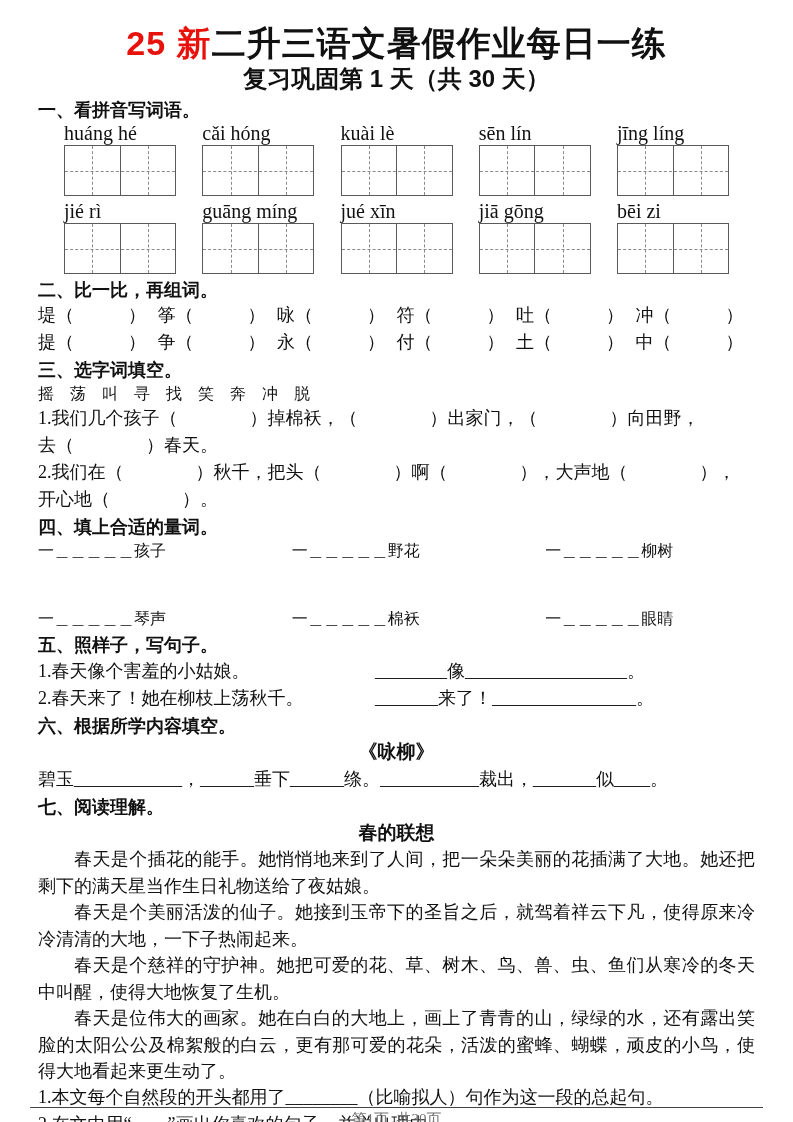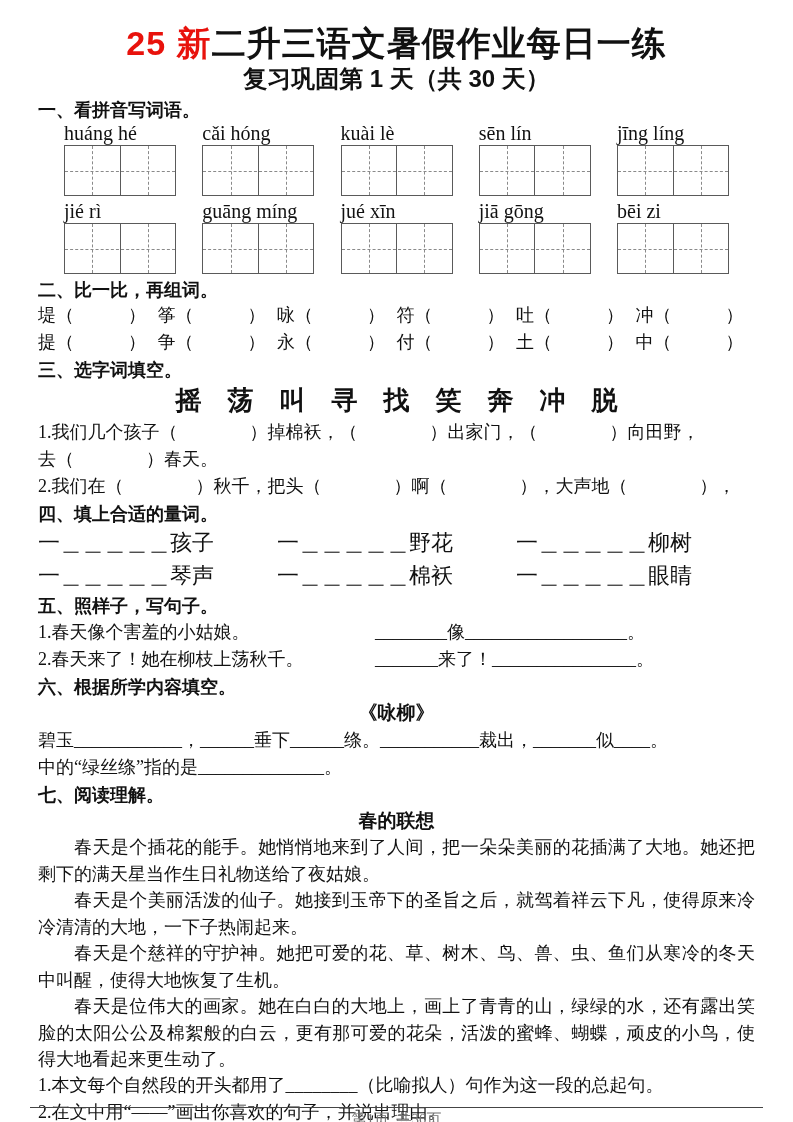--- a/index.html
+++ b/index.html
@@ -65,31 +65,31 @@
   .wcell:last-child { border-right:none; }
   .wcell::before {
     content:""; position:absolute; top:0; bottom:0; left:50%;
     border-left:1.4px dashed #8a8a8a;
   }
   
   .cmp-row { display:flex; font-size:18px; line-height:1.5; }
   .cmp-row span { flex:1; white-space:nowrap; }
   
   .word-bank {
-    text-align:center;
-    font-weight:bold;
-    font-size:26px;
+    text-align:left;
+    font-weight:normal;
+    font-size:16px;
     line-height:1.4;
   }
   .fill-line { font-size:18px; line-height:1.5; }
   
   .mw-grid {
     display:grid;
     grid-template-columns:1fr 1fr 1fr;
-    font-size:22px; line-height:1.5;
+    font-size:16px; line-height:1.5;gap:44px;
   }
   
   .ex-row { display:flex; font-size:18px; line-height:1.5; }
   .ex-left { width:47%; }
   .ex-right { flex:1; }
   
   .center-bold {
     text-align:center;
     font-weight:bold;
     font-size:19px;
@@ -215,20 +215,21 @@
     <span>付（　　　）</span>
     <span>土（　　　）</span>
     <span>中（　　　）</span>
   </div>
 
   <div class="shead">三、选字词填空。</div>
   <div class="word-bank">摇　荡　叫　寻　找　笑　奔　冲　脱</div>
   <div class="fill-line">1.我们几个孩子（　　　　）掉棉袄，（　　　　）出家门，（　　　　）向田野，</div>
   <div class="fill-line">去（　　　　）春天。</div>
   <div class="fill-line">2.我们在（　　　　）秋千，把头（　　　　）啊（　　　　），大声地（　　　　），</div>
+  <div class="fill-line">开心地（　　　　）。</div>
 
   <div class="shead">四、填上合适的量词。</div>
   <div class="mw-grid">
     <span>一＿＿＿＿＿孩子</span>
     <span>一＿＿＿＿＿野花</span>
     <span>一＿＿＿＿＿柳树</span>
     <span>一＿＿＿＿＿琴声</span>
     <span>一＿＿＿＿＿棉袄</span>
     <span>一＿＿＿＿＿眼睛</span>
   </div>
@@ -239,21 +240,20 @@
     <span class="ex-right">________像__________________。</span>
   </div>
   <div class="ex-row">
     <span class="ex-left">2.春天来了！她在柳枝上荡秋千。</span>
     <span class="ex-right">_______来了！________________。</span>
   </div>
 
   <div class="shead">六、根据所学内容填空。</div>
   <div class="center-bold">《咏柳》</div>
   <div class="poem-line">碧玉____________，______垂下______绦。___________裁出，_______似____。</div>
-  <div class="poem-line">中的“绿丝绦”指的是______________。</div>
 
   <div class="shead">七、阅读理解。</div>
   <div class="center-bold">春的联想</div>
   <div class="para">春天是个插花的能手。她悄悄地来到了人间，把一朵朵美丽的花插满了大地。她还把剩下的满天星当作生日礼物送给了夜姑娘。</div>
   <div class="para">春天是个美丽活泼的仙子。她接到玉帝下的圣旨之后，就驾着祥云下凡，使得原来冷冷清清的大地，一下子热闹起来。</div>
   <div class="para">春天是个慈祥的守护神。她把可爱的花、草、树木、鸟、兽、虫、鱼们从寒冷的冬天中叫醒，使得大地恢复了生机。</div>
   <div class="para">春天是位伟大的画家。她在白白的大地上，画上了青青的山，绿绿的水，还有露出笑脸的太阳公公及棉絮般的白云，更有那可爱的花朵，活泼的蜜蜂、蝴蝶，顽皮的小鸟，使得大地看起来更生动了。</div>
   <div class="question">1.本文每个自然段的开头都用了________（比喻拟人）句作为这一段的总起句。</div>
   <div class="question">2.在文中用“——”画出你喜欢的句子，并说出理由。</div>
 

